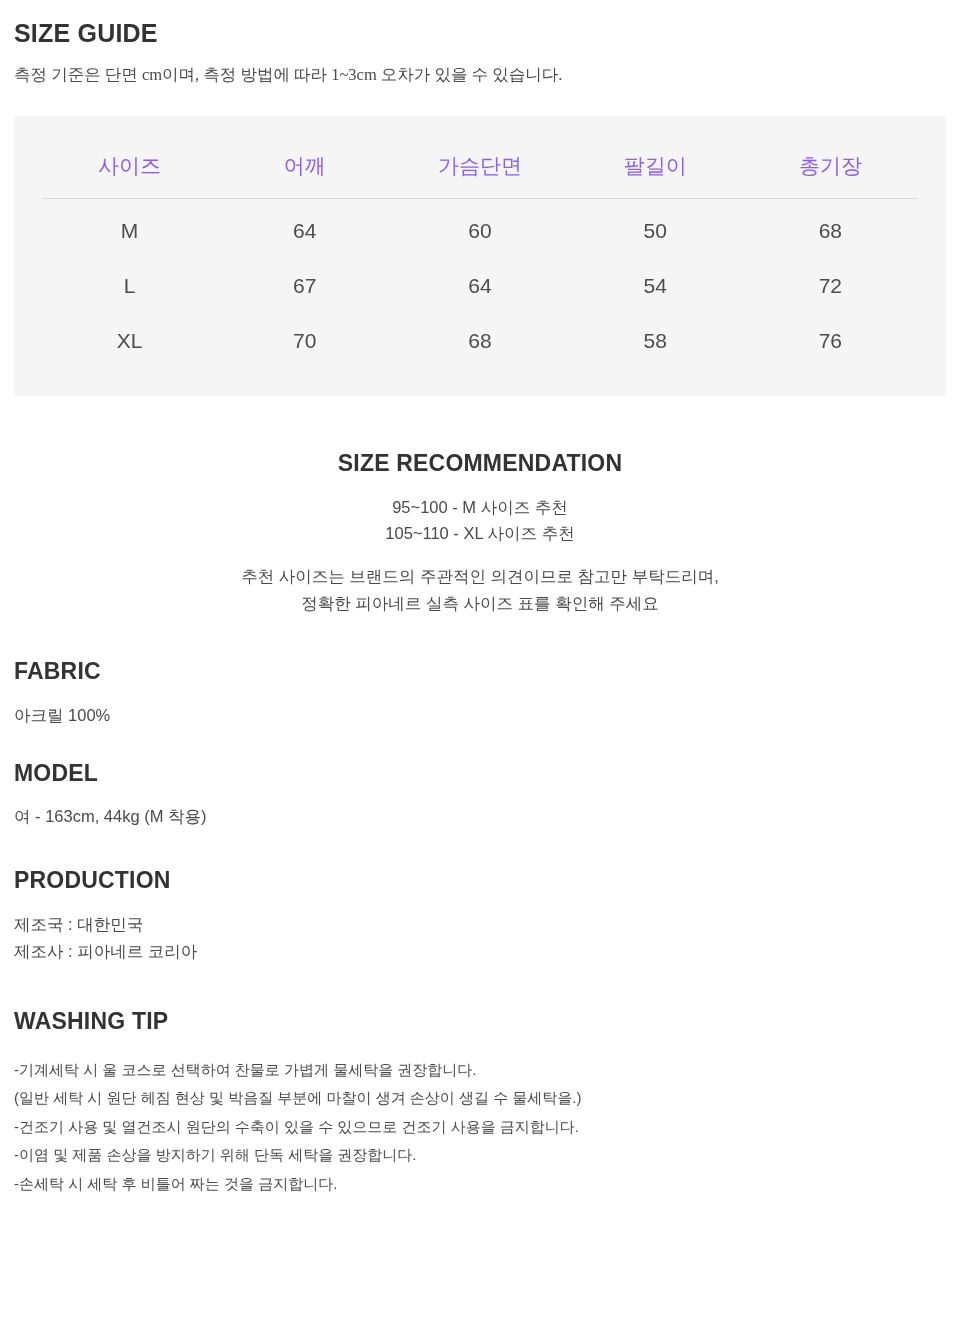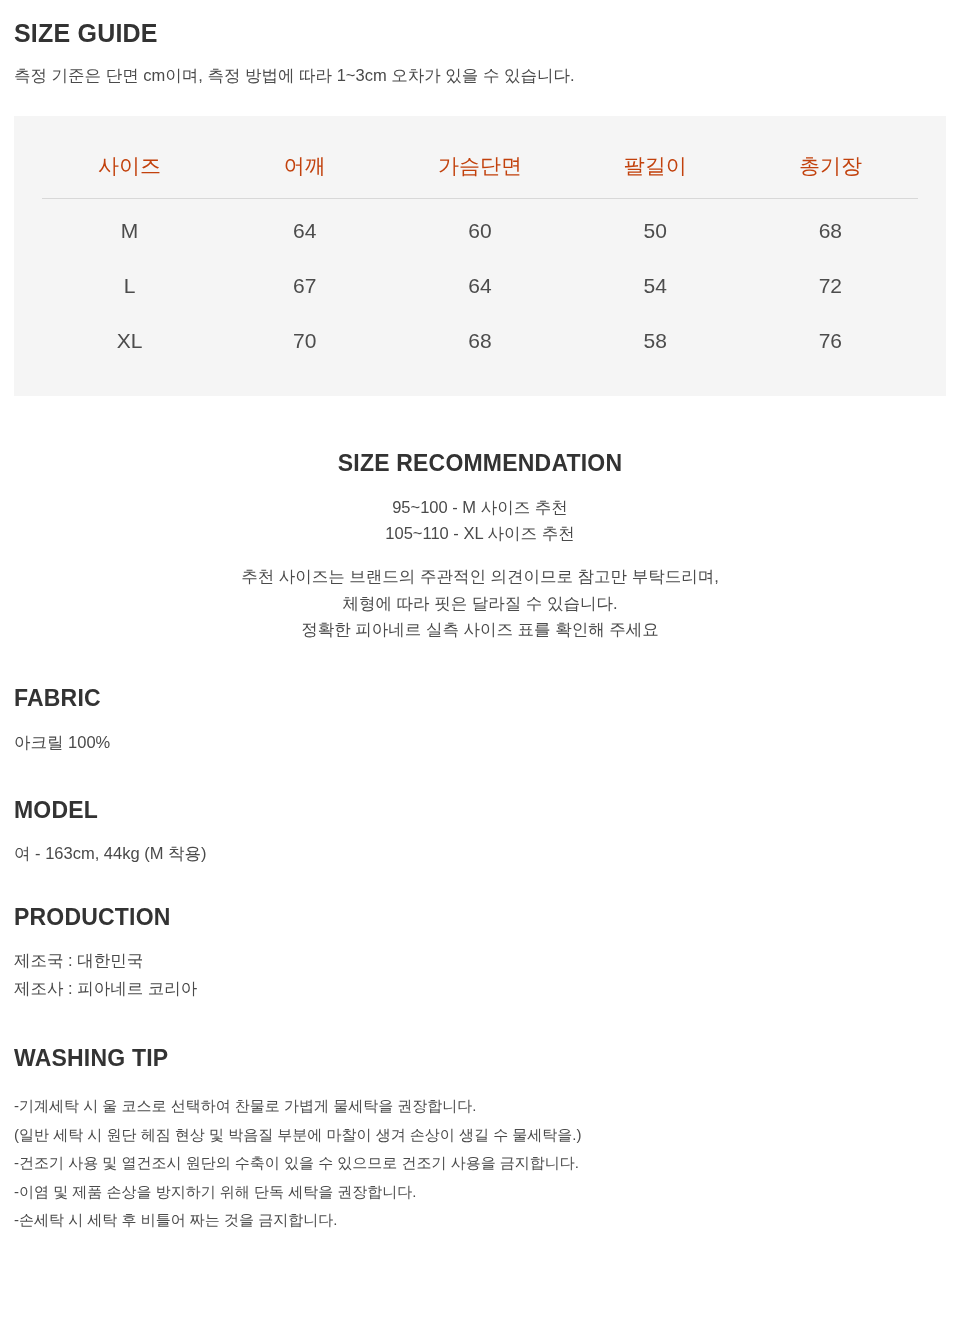--- a/index.html
+++ b/index.html
@@ -28,20 +28,21 @@
     margin: 0 0 14px 0;
     line-height: 1.25;
   }
 
   .subtitle {
     font-size: 16.5px;
     color: #4a4a4a;
     margin: 0 0 28px 0;
     line-height: 1.5;
     font-weight: 400;
+    font-family: Liberation Serif, serif;
   }
 
   
   .size-table-wrap {
     background: #f5f5f5;
     padding: 22px 28px 26px 28px;
     margin-bottom: 54px;
   }
   table.size-table {
     width: 100%;
@@ -51,21 +52,21 @@
   table.size-table th,
   table.size-table td {
     text-align: center;
     font-weight: 400;
     color: #4c4c4c;
     font-size: 21px;
     padding: 14px 0 17px 0;
   }
   table.size-table thead th {
     font-size: 21px;
-    color: #c2410c;
+    color: #8b5cf6;
     padding-bottom: 18px;
     border-bottom: 1px solid #d8d8d8;
   }
   table.size-table tbody tr:first-child td { padding-top: 20px; }
 
   
   .block { margin-bottom: 34px; }
   h3.block-title {
     font-size: 23px;
     font-weight: 600;
@@ -76,21 +77,21 @@
   }
   .line {
     font-size: 16.5px;
     line-height: 1.68;
     color: #4a4a4a;
   }
   .line.tight { line-height: 1.62; }
   .para-gap { height: 16px; }
 
   .block.recommendation { margin-bottom: 42px; text-align: center; }
-  .block.fabric { margin-bottom: 40px; }
+  .block.fabric { margin-bottom: 30px; }
   .block.model { margin-bottom: 36px; }
   .block.production { margin-bottom: 42px; }
 
   .block.washing h3.block-title { margin-bottom: 20px; }
   .washing .line { line-height: 1.9; font-size: 15px; }
 </style>
 </head>
 <body>
 
 <div class="page">
@@ -136,21 +137,20 @@
       </table>
     </div>
   </section>
 
   <section class="block recommendation">
     <h3 class="block-title">SIZE RECOMMENDATION</h3>
     <div class="line tight">95~100 - M 사이즈 추천</div>
     <div class="line tight">105~110 - XL 사이즈 추천</div>
     <div class="para-gap"></div>
     <div class="line tight">추천 사이즈는 브랜드의 주관적인 의견이므로 참고만 부탁드리며,</div>
-    <div class="line tight">체형에 따라 핏은 달라질 수 있습니다.</div>
     <div class="line tight">정확한 피아네르 실측 사이즈 표를 확인해 주세요</div>
   </section>
 
   <section class="block fabric">
     <h3 class="block-title">FABRIC</h3>
     <div class="line">아크릴 100%</div>
   </section>
 
   <section class="block model">
     <h3 class="block-title">MODEL</h3>

